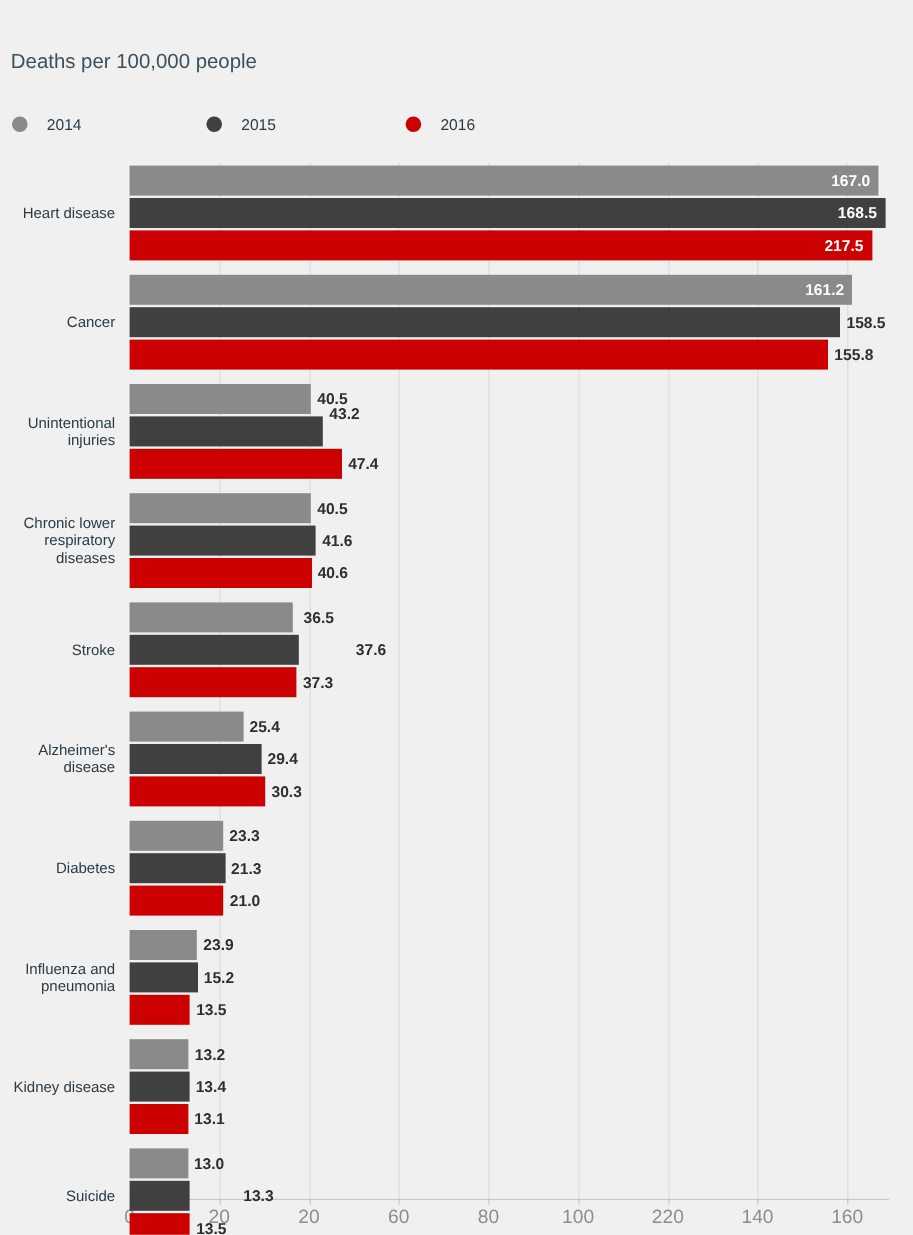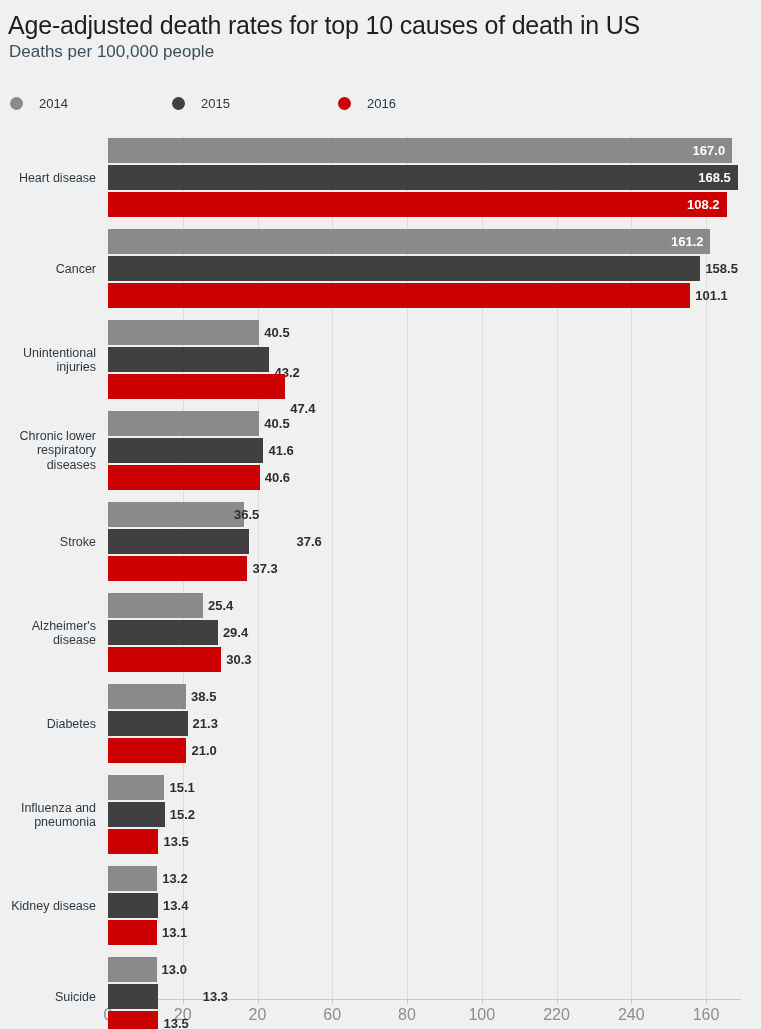--- a/index.html
+++ b/index.html
@@ -142,21 +142,20 @@
     font-weight: bold;
     transform: translateX(-100%);
     padding-right: 7px;
   }
 </style>
 </head>
 <body>
 
 <div id="chart-root">
 
-  <div class="chart-title">Age-adjusted death rates for top 10 causes of death in US</div>
   <div class="chart-subtitle">Deaths per 100,000 people</div>
 
   <div class="legend" id="legend-host">
       <div class="legend-item" style="left: 10px;">
         <span class="legend-swatch" style="background: rgb(138, 138, 138);"></span>
         <span class="legend-label">2014</span>
       </div>
       <div class="legend-item" style="left: 172px;">
         <span class="legend-swatch" style="background: rgb(64, 64, 64);"></span>
         <span class="legend-label">2015</span>
@@ -188,21 +187,21 @@
       <div class="tick-label" style="left: 257.5px;">20</div>
       <div class="tick-mark" style="left: 332.25px;"></div>
       <div class="tick-label" style="left: 332.25px;">60</div>
       <div class="tick-mark" style="left: 407px;"></div>
       <div class="tick-label" style="left: 407px;">80</div>
       <div class="tick-mark" style="left: 481.75px;"></div>
       <div class="tick-label" style="left: 481.75px;">100</div>
       <div class="tick-mark" style="left: 556.5px;"></div>
       <div class="tick-label" style="left: 556.5px;">220</div>
       <div class="tick-mark" style="left: 631.25px;"></div>
-      <div class="tick-label" style="left: 631.25px;">240</div>
+      <div class="tick-label" style="left: 631.25px;">140</div>
       <div class="tick-mark" style="left: 706px;"></div>
       <div class="tick-label" style="left: 706px;">160</div>
     </div>
   <div id="catlabel-host">
       <div class="cat-label" style="top: 177.5px;">Heart disease</div>
       <div class="cat-label" style="top: 268.5px;">Cancer</div>
       <div class="cat-label" style="top: 359.5px;">Unintentional
 injuries</div>
       <div class="cat-label" style="top: 450.5px;">Chronic lower
 respiratory
@@ -215,59 +214,59 @@
 pneumonia</div>
       <div class="cat-label" style="top: 905.5px;">Kidney disease</div>
       <div class="cat-label" style="top: 996.5px;">Suicide</div>
     </div>
 
 <div class="bar" style="top: 138px; width: 624.163px; background: rgb(138, 138, 138);"></div>
     <div class="bar-value inside" style="top: 138px; left: 732.163px;">167.0</div>
     <div class="bar" style="top: 165px; width: 629.769px; background: rgb(64, 64, 64);"></div>
     <div class="bar-value inside" style="top: 165px; left: 737.769px;">168.5</div>
     <div class="bar" style="top: 192px; width: 618.556px; background: rgb(204, 0, 0);"></div>
-    <div class="bar-value inside" style="top: 192px; left: 726.556px;">108.2</div>
+    <div class="bar-value inside" style="top: 192px; left: 726.556px;">217.5</div>
     <div class="bar" style="top: 229px; width: 602.485px; background: rgb(138, 138, 138);"></div>
     <div class="bar-value inside" style="top: 229px; left: 710.485px;">161.2</div>
     <div class="bar" style="top: 256px; width: 592.394px; background: rgb(64, 64, 64);"></div>
     <div class="bar-value outside" style="top: 256px; left: 700.394px;">158.5</div>
     <div class="bar" style="top: 283px; width: 582.303px; background: rgb(204, 0, 0);"></div>
-    <div class="bar-value outside" style="top: 283px; left: 690.303px;">101.1</div>
+    <div class="bar-value outside" style="top: 283px; left: 690.303px;">155.8</div>
     <div class="bar" style="top: 320px; width: 151.369px; background: rgb(138, 138, 138);"></div>
     <div class="bar-value outside" style="top: 320px; left: 259.369px;">40.5</div>
     <div class="bar" style="top: 347px; width: 161.46px; background: rgb(64, 64, 64);"></div>
-    <div class="bar-value outside" style="top: 360px; left: 269.46px;">43.2</div>
+    <div class="bar-value outside" style="top: 332px; left: 269.46px;">43.2</div>
     <div class="bar" style="top: 374px; width: 177.157px; background: rgb(204, 0, 0);"></div>
-    <div class="bar-value outside" style="top: 396px; left: 285.158px; text-align: center;">47.4</div>
+    <div class="bar-value outside" style="top: 374px; left: 285.158px; text-align: center;">47.4</div>
     <div class="bar" style="top: 411px; width: 151.369px; background: rgb(138, 138, 138);"></div>
     <div class="bar-value outside" style="top: 411px; left: 259.369px;">40.5</div>
     <div class="bar" style="top: 438px; width: 155.48px; background: rgb(64, 64, 64);"></div>
     <div class="bar-value outside" style="top: 438px; left: 263.48px;">41.6</div>
     <div class="bar" style="top: 465px; width: 151.743px; background: rgb(204, 0, 0);"></div>
     <div class="bar-value outside" style="top: 465px; left: 259.743px;">40.6</div>
     <div class="bar" style="top: 502px; width: 136.419px; background: rgb(138, 138, 138);"></div>
-    <div class="bar-value outside" style="top: 502px; left: 229px;">36.5</div>
+    <div class="bar-value outside" style="top: 502px; left: 248px;">36.5</div>
     <div class="bar" style="top: 529px; width: 140.53px; background: rgb(64, 64, 64);"></div>
     <div class="bar-value outside" style="top: 529px; left: 248.53px; margin-left: 43px;">37.6</div>
     <div class="bar" style="top: 556px; width: 139.409px; background: rgb(204, 0, 0);"></div>
     <div class="bar-value outside" style="top: 556px; left: 247.409px;">37.3</div>
     <div class="bar" style="top: 593px; width: 94.9325px; background: rgb(138, 138, 138);"></div>
     <div class="bar-value outside" style="top: 593px; left: 202.933px;">25.4</div>
     <div class="bar" style="top: 620px; width: 109.882px; background: rgb(64, 64, 64);"></div>
     <div class="bar-value outside" style="top: 620px; left: 217.882px;">29.4</div>
     <div class="bar" style="top: 647px; width: 113.246px; background: rgb(204, 0, 0);"></div>
     <div class="bar-value outside" style="top: 647px; left: 221.246px;">30.3</div>
     <div class="bar" style="top: 684px; width: 78.1137px; background: rgb(138, 138, 138);"></div>
-    <div class="bar-value outside" style="top: 684px; left: 186.114px;">38.5</div>
+    <div class="bar-value outside" style="top: 684px; left: 186.114px;">23.3</div>
     <div class="bar" style="top: 711px; width: 79.6088px; background: rgb(64, 64, 64);"></div>
     <div class="bar-value outside" style="top: 711px; left: 187.609px;">21.3</div>
     <div class="bar" style="top: 738px; width: 78.4875px; background: rgb(204, 0, 0);"></div>
     <div class="bar-value outside" style="top: 738px; left: 186.488px;">21.0</div>
     <div class="bar" style="top: 775px; width: 56.4362px; background: rgb(138, 138, 138);"></div>
-    <div class="bar-value outside" style="top: 775px; left: 164.436px;">15.1</div>
+    <div class="bar-value outside" style="top: 775px; left: 164.436px;">23.9</div>
     <div class="bar" style="top: 802px; width: 56.81px; background: rgb(64, 64, 64);"></div>
     <div class="bar-value outside" style="top: 802px; left: 164.81px;">15.2</div>
     <div class="bar" style="top: 829px; width: 50.4562px; background: rgb(204, 0, 0);"></div>
     <div class="bar-value outside" style="top: 829px; left: 158.456px;">13.5</div>
     <div class="bar" style="top: 866px; width: 49.335px; background: rgb(138, 138, 138);"></div>
     <div class="bar-value outside" style="top: 866px; left: 157.335px;">13.2</div>
     <div class="bar" style="top: 893px; width: 50.0825px; background: rgb(64, 64, 64);"></div>
     <div class="bar-value outside" style="top: 893px; left: 158.082px;">13.4</div>
     <div class="bar" style="top: 920px; width: 48.9612px; background: rgb(204, 0, 0);"></div>
     <div class="bar-value outside" style="top: 920px; left: 156.961px; text-align: center;">13.1</div>

